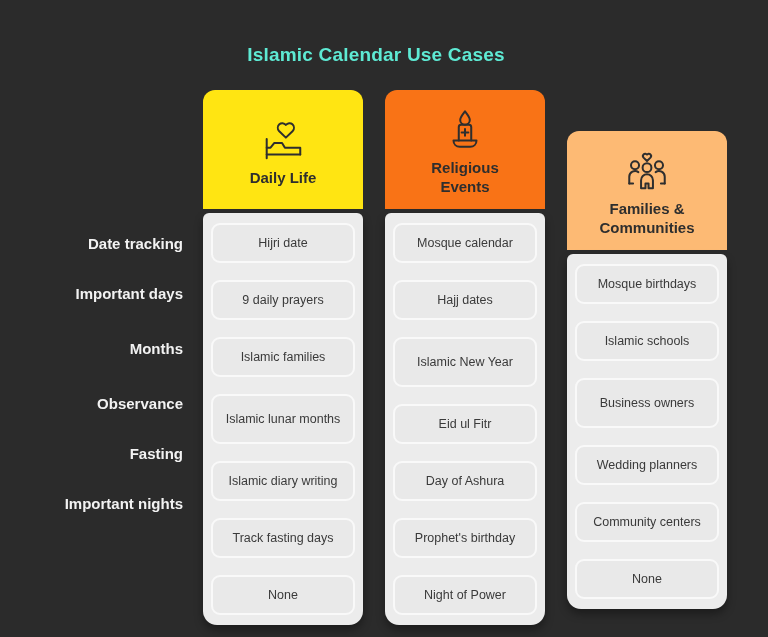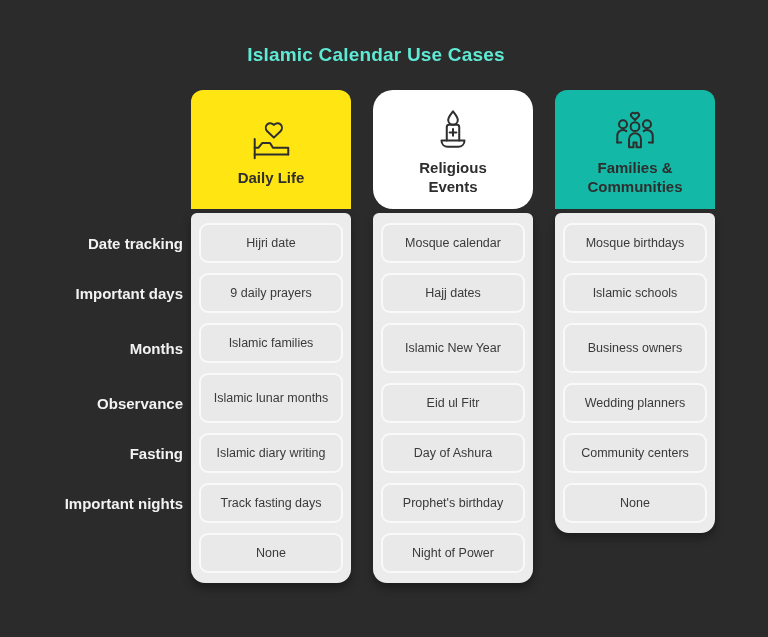--- a/index.html
+++ b/index.html
@@ -21,21 +21,21 @@
     font-weight:bold;
     letter-spacing:.2px;
   }
   .board {
     position:absolute;
     top:90px; left:20px;
     display:flex;
   }
   .labels {
     width:163px;
-    margin-right:8px;
+    margin-right:20px;
     margin-top:133px;
     display:flex;
     flex-direction:column;
     gap:10px;
   }
   .label-row {
     height:40px;
     display:flex;
     align-items:center;
     justify-content:flex-end;
@@ -67,21 +67,21 @@
     font-weight:bold;
     line-height:1.25;
   }
   .col-body {
     margin-top:4px;
     background:#ececec;
     border-radius:6px 6px 14px 14px;
     padding:10px 8px;
     display:flex;
     flex-direction:column;
-    gap:10px;
+    gap:17px;
     box-shadow:0 5px 9px rgba(0,0,0,.35);
   }
   .cell {
     min-height:40px;
     background:#e9e9e9;
     border:2px solid #f9f9f9;
     border-radius:9px;
     display:flex;
     align-items:center;
     justify-content:center;
@@ -127,21 +127,21 @@
       <div class="cell">9 daily prayers</div>
       <div class="cell">Islamic families</div>
       <div class="cell tall">Islamic lunar months</div>
       <div class="cell">Islamic diary writing</div>
       <div class="cell">Track fasting days</div>
       <div class="cell">None</div>
     </div>
   </div>
 
   <div class="col">
-    <div class="col-header" style="background: #ffffff; border-radius: 20px;">
+    <div class="col-header" style="background: #f97316;">
       <span class="icon">
         <svg viewBox="0 0 48 48">
           <path class="ic" d="M24 3.5 c3 4 5 6 5 9 a5 5 0 0 1 -10 0 c0-3 2-5 5-9 z"></path>
           <path class="ic" d="M17.5 34 v-14 a2.5 2.5 0 0 1 2.5-2.5 h8 a2.5 2.5 0 0 1 2.5 2.5 v14"></path>
           <path class="ic" d="M24 22 v7 M20.5 25.5 h7"></path>
           <path class="ic" d="M12 34 h24 c0 4-3 6.5-6.5 6.5 h-11 c-3.5 0-6.5-2.5-6.5-6.5 z"></path>
         </svg>
       </span>
       <div class="hlabel">Religious Events</div>
     </div>
@@ -150,21 +150,21 @@
       <div class="cell">Hajj dates</div>
       <div class="cell tall">Islamic New Year</div>
       <div class="cell">Eid ul Fitr</div>
       <div class="cell">Day of Ashura</div>
       <div class="cell">Prophet's birthday</div>
       <div class="cell">Night of Power</div>
     </div>
   </div>
 
   <div class="col">
-    <div class="col-header" style="background: #14b8a6;">
+    <div class="col-header" style="background: #fdba74; margin-top: 41px;">
       <span class="icon">
         <svg viewBox="0 0 48 48">
           <path class="ic" d="M24 5.8 c-.9-1.1-2.5-1.2-3.4-.4 c-1 .9-1.1 2.5-.2 3.6 l3.6 3.6 l3.6-3.6 c.9-1.1.8-2.7-.2-3.6 c-.9-.8-2.5-.7-3.4.4 z"></path>
           <circle class="ic" cx="11.5" cy="17" r="4.2"></circle>
           <circle class="ic" cx="36.5" cy="17" r="4.2"></circle>
           <circle class="ic" cx="24" cy="19.5" r="4.6"></circle>
           <path class="ic" d="M5.5 36 v-7 a6 6 0 0 1 9.5-4.9"></path>
           <path class="ic" d="M42.5 36 v-7 a6 6 0 0 0 -9.5-4.9"></path>
           <path class="ic" d="M17.8 41 v-8.5 a6.2 6.2 0 0 1 12.4 0 v8.5 h-4.6 v-5 h-3.2 v5 z"></path>
           <path class="ic" d="M5.5 36 h4 M38.5 36 h4"></path>

